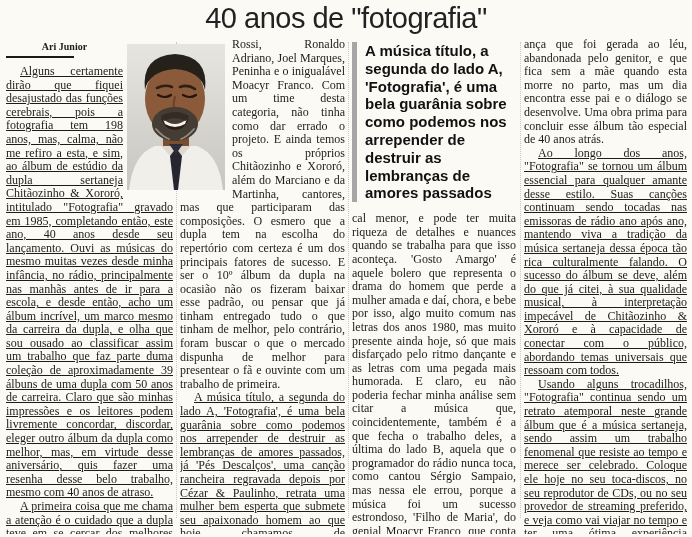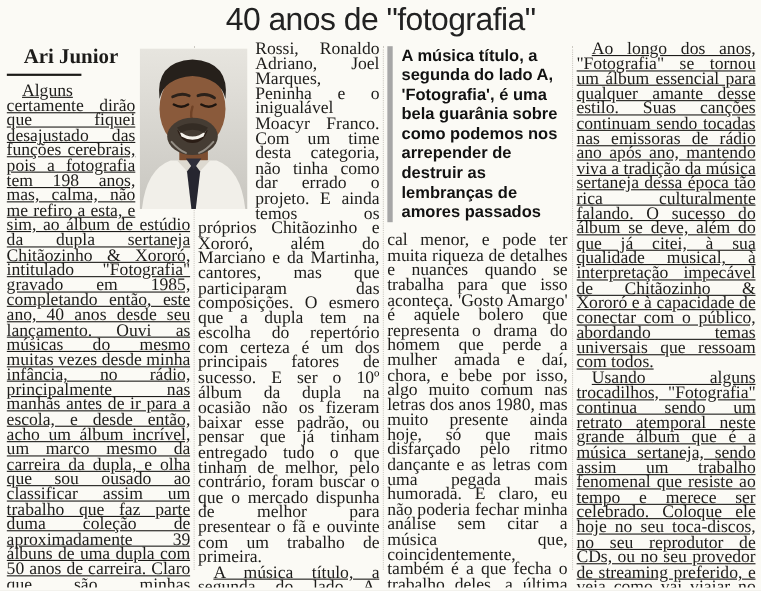--- a/index.html
+++ b/index.html
@@ -18,25 +18,25 @@
   .col2{left:180px;width:165px;}
   .col3{left:352px;width:164px;}
   .col4{left:524px;width:163px;}
   .coldiv{position:absolute;top:42px;height:476px;width:0;
     border-left:1px dotted #ccc9c2;}
   .d1{left:176px;} .d2{left:348px;} .d3{left:520px;}
 
   .photo-spacer-right{float:right;width:50px;height:152px;}
   .photo-spacer-left{float:left;width:52px;height:152px;}
 
-  .byline{font-weight:bold;font-size:19px;text-align:center;padding-top:3px;}
+  .byline{font-weight:bold;font-size:10px;text-align:center;padding-top:3px;}
   .byline-rule{border-top:2px solid #1b1a17;width:68px;margin:4px 0 7px 0;}
 
   .para{
-    margin:0;font-size:16px;line-height:13.6px;text-align:justify;
+    margin:0;font-size:12px;line-height:13.6px;text-align:justify;
   }
   .indent{text-indent:14px;text-decoration:underline;}
 
   .pullquote{display:flex;margin:4px 0 10px 0;}
   .pq-bar{flex:0 0 5px;background:#a6a6a6;margin-right:8px;}
   .pq-text{
     font-family:"Liberation Sans","DejaVu Sans",sans-serif;
     font-weight:bold;font-size:15px;line-height:17.8px;color:#111;
   }
 
@@ -76,20 +76,21 @@
 
   <div class="col col3">
     <div class="pullquote">
       <div class="pq-bar"></div>
       <div class="pq-text">A música título, a segunda do lado A, 'Fotografia', é uma bela guarânia sobre como podemos nos arrepender de destruir as lembranças de amores passados</div>
     </div>
     <p class="para">cal menor, e pode ter muita riqueza de detalhes e nuances quando se trabalha para que isso aconteça. 'Gosto Amargo' é aquele bolero que representa o drama do homem que perde a mulher amada e daí, chora, e bebe por isso, algo muito comum nas letras dos anos 1980, mas muito presente ainda hoje, só que mais disfarçado pelo ritmo dançante e as letras com uma pegada mais humorada. E claro, eu não poderia fechar minha análise sem citar a música que, coincidentemente, também é a que fecha o trabalho deles, a última do lado B, aquela que o programador do rádio nunca toca, como cantou Sérgio Sampaio, mas nessa ele errou, porque a música foi um sucesso estrondoso, 'Filho de Maria', do genial Moacyr Franco, que conta a história triste e real de uma cri-</p>
   </div>
 
   <div class="col col4">
+    <p class="para">ança que foi gerada ao léu, abandonada pelo genitor, e que fica sem a mãe quando esta morre no parto, mas um dia encontra esse pai e o diálogo se desenvolve. Uma obra prima para concluir esse álbum tão especial de 40 anos atrás.</p>
     <p class="para indent">Ao longo dos anos, "Fotografia" se tornou um álbum essencial para qualquer amante desse estilo. Suas canções continuam sendo tocadas nas emissoras de rádio ano após ano, mantendo viva a tradição da música sertaneja dessa época tão rica culturalmente falando. O sucesso do álbum se deve, além do que já citei, à sua qualidade musical, à interpretação impecável de Chitãozinho &amp; Xororó e à capacidade de conectar com o público, abordando temas universais que ressoam com todos.</p>
     <p class="para indent">Usando alguns trocadilhos, "Fotografia" continua sendo um retrato atemporal neste grande álbum que é a música sertaneja, sendo assim um trabalho fenomenal que resiste ao tempo e merece ser celebrado. Coloque ele hoje no seu toca-discos, no seu reprodutor de CDs, ou no seu provedor de streaming preferido, e veja como vai viajar no tempo e ter uma ótima experiência auditiva.</p>
     <div class="signature">
       <div class="sig-rule"></div>
       <div class="sig-text">Ari Junior, comprador e escritor</div>
     </div>
   </div>
 
   <div class="photo">
     <svg viewBox="0 0 98 146" xmlns="http://www.w3.org/2000/svg">

